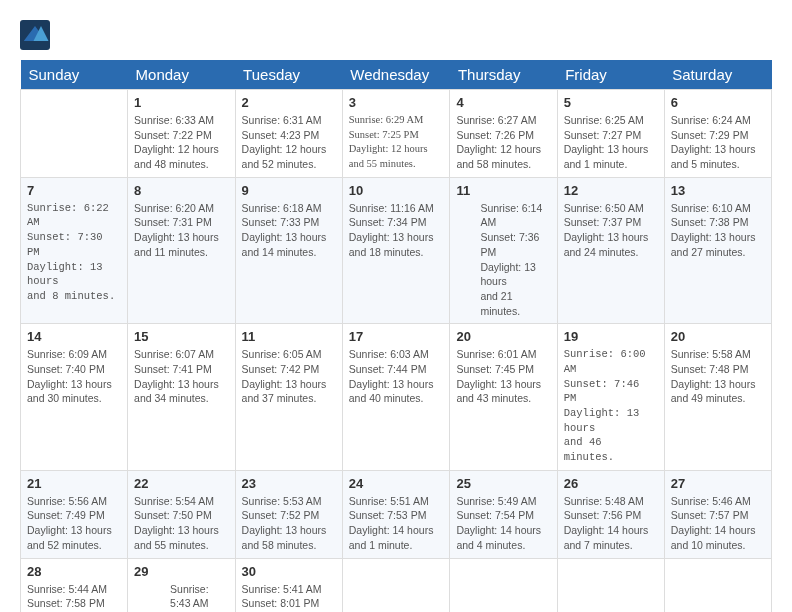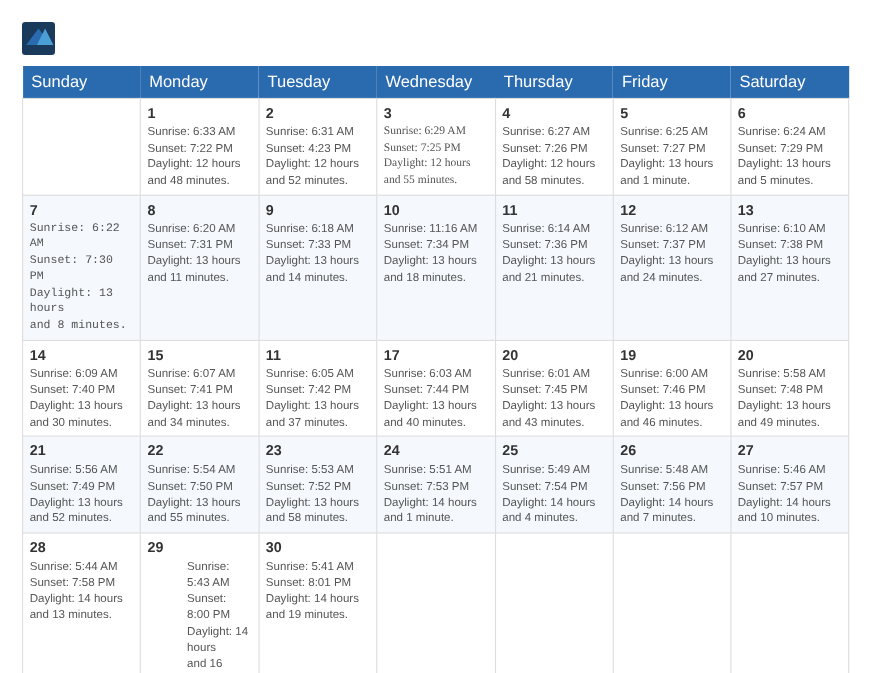--- a/index.html
+++ b/index.html
@@ -191,28 +191,28 @@
         </td>
         <td>
           <span class="day-number">10</span>
           <div class="day-info" style="white-space: pre-line;">Sunrise: 11:16 AM
 Sunset: 7:34 PM
 Daylight: 13 hours
 and 18 minutes.</div>
         </td>
         <td>
           <span class="day-number">11</span>
-          <div class="day-info" style="white-space: pre-line;">Sunrise: 6:14 AM
+          <div class="day-info" style="white-space: pre-line; margin-left: 24px;">Sunrise: 6:14 AM
 Sunset: 7:36 PM
 Daylight: 13 hours
 and 21 minutes.</div>
         </td>
         <td>
           <span class="day-number">12</span>
-          <div class="day-info" style="white-space: pre-line;">Sunrise: 6:12 AM
+          <div class="day-info" style="white-space: pre-line;">Sunrise: 6:50 AM
 Sunset: 7:37 PM
 Daylight: 13 hours
 and 24 minutes.</div>
         </td>
         <td>
           <span class="day-number">13</span>
           <div class="day-info" style="white-space: pre-line;">Sunrise: 6:10 AM
 Sunset: 7:38 PM
 Daylight: 13 hours
 and 27 minutes.</div>
@@ -249,21 +249,21 @@
         </td>
         <td>
           <span class="day-number">20</span>
           <div class="day-info" style="white-space: pre-line;">Sunrise: 6:01 AM
 Sunset: 7:45 PM
 Daylight: 13 hours
 and 43 minutes.</div>
         </td>
         <td>
           <span class="day-number">19</span>
-          <div class="day-info" style="white-space: pre-line;">Sunrise: 6:00 AM
+          <div class="day-info" style="white-space: pre-line; font-family: Liberation Mono, monospace;">Sunrise: 6:00 AM
 Sunset: 7:46 PM
 Daylight: 13 hours
 and 46 minutes.</div>
         </td>
         <td>
           <span class="day-number">20</span>
           <div class="day-info" style="white-space: pre-line;">Sunrise: 5:58 AM
 Sunset: 7:48 PM
 Daylight: 13 hours
 and 49 minutes.</div>

